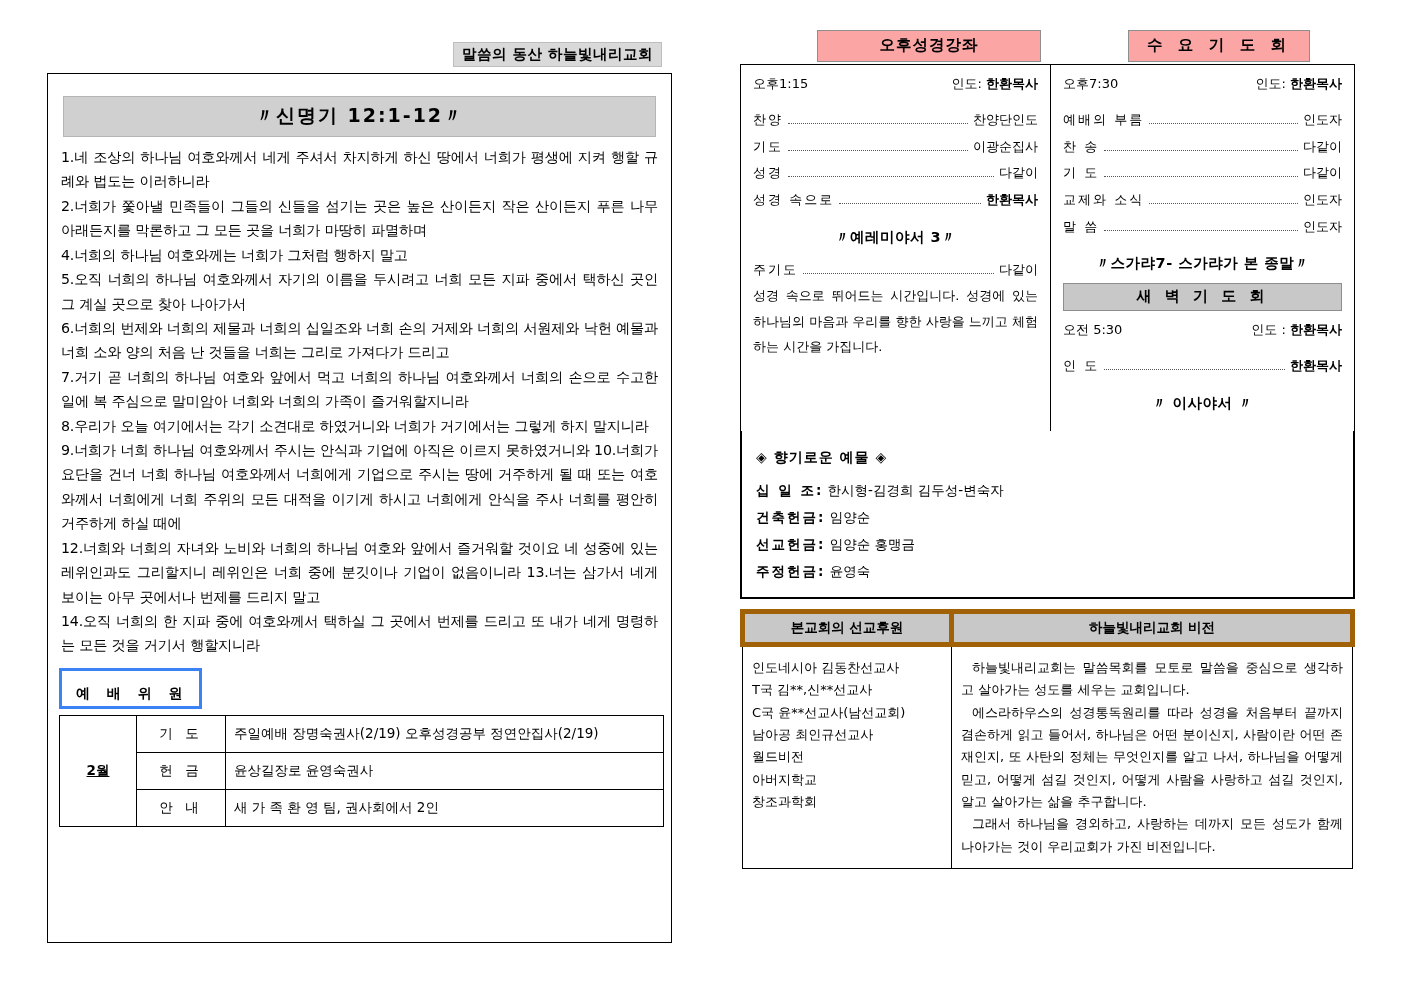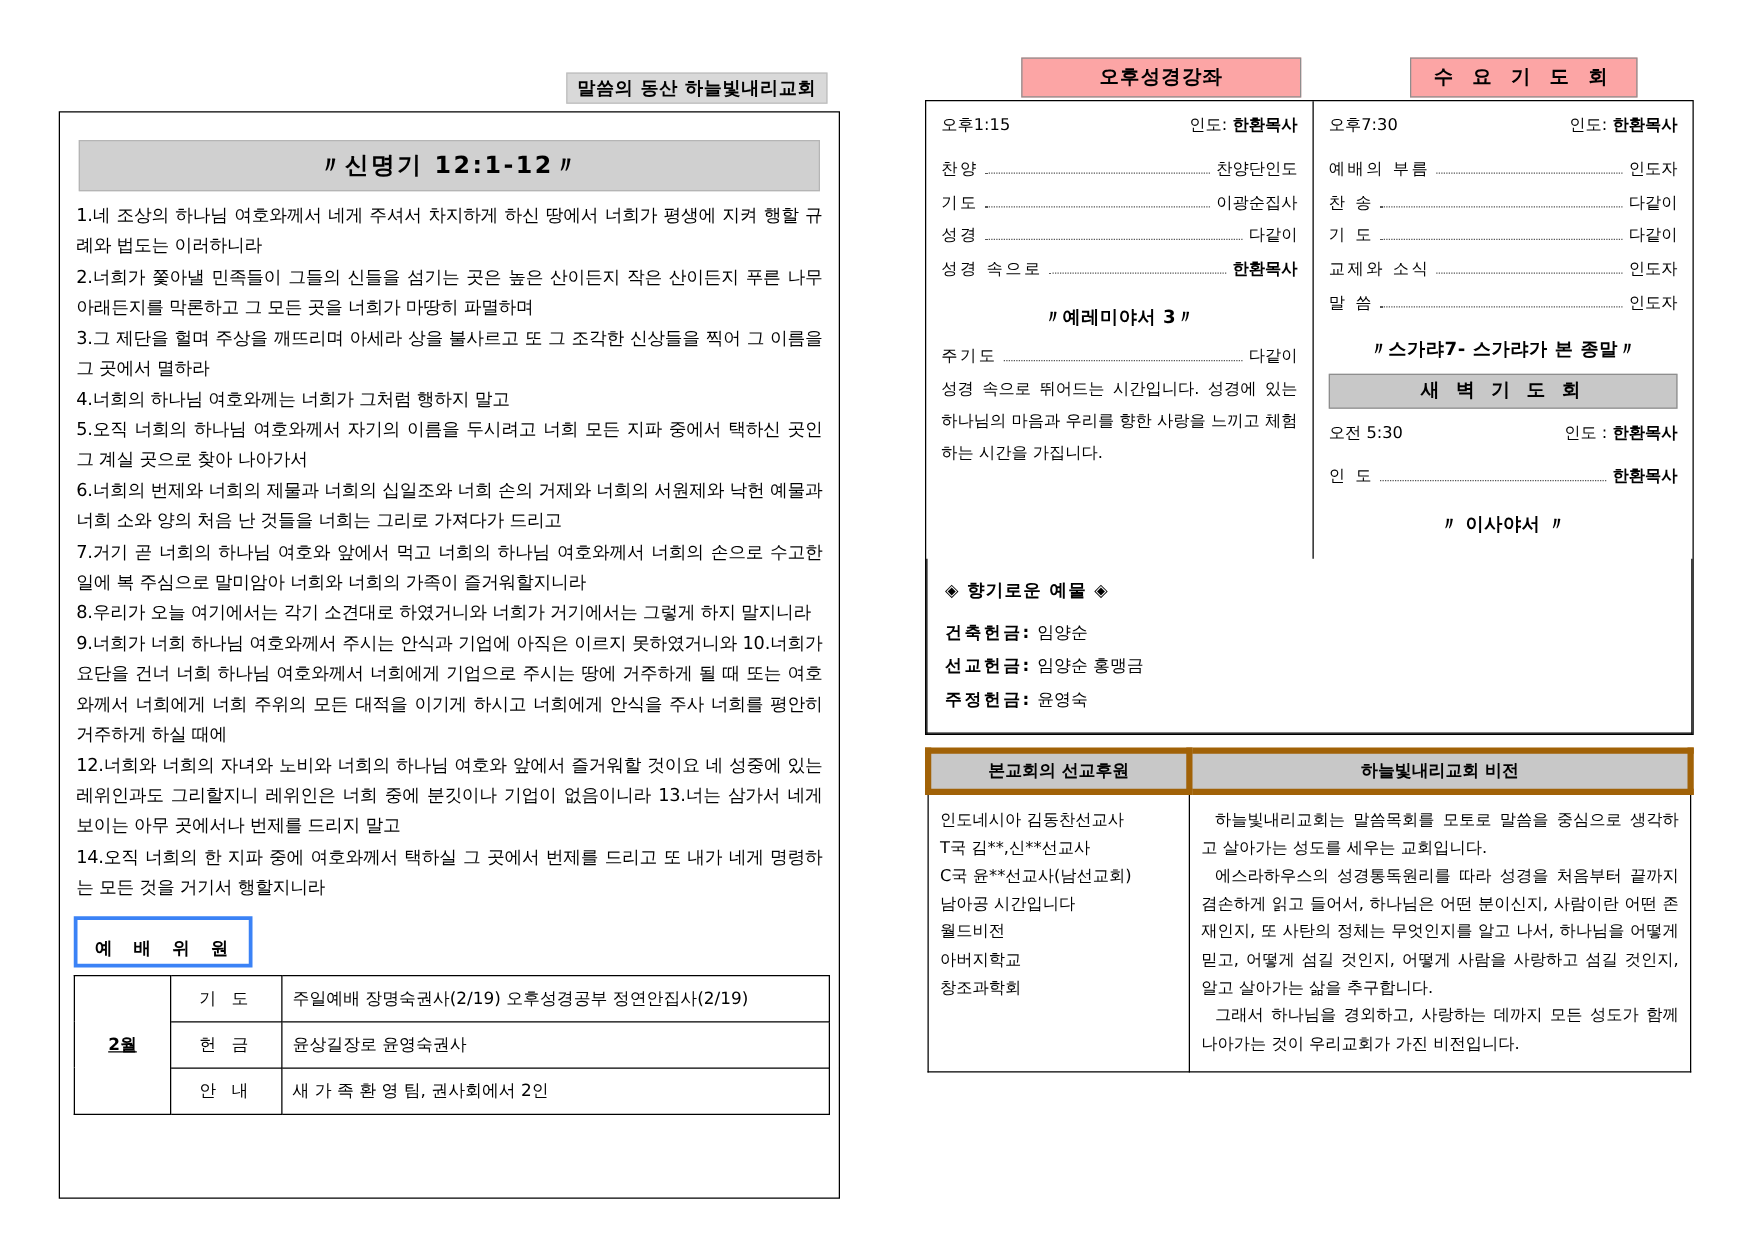--- a/index.html
+++ b/index.html
@@ -1,17 +1,17 @@
 <!DOCTYPE html>
 <html><head>
 <meta charset="utf-8">
 <style>
   html,body{margin:0;padding:0;background:#fff;}
   body{width:1403px;height:992px;font-family:"DejaVu Sans","Liberation Sans",sans-serif;color:#000;position:relative;overflow:hidden;}
-  .page{position:absolute;left:0;top:16px;width:1403px;height:836px;}
+  .page{position:absolute;left:0;top:0;width:1403px;height:836px;}
 
   
   .left{position:absolute;left:47px;top:42px;width:625px;}
   .left-header{text-align:right;font-size:14.5px;font-weight:bold;letter-spacing:.5px;margin-bottom:6px;padding-right:10px;}
   .left-header span{background:#d9d9d9;padding:2px 8px;display:inline-block;border:1px solid #bdbdbd;}
   .left-box{border:1px solid #000;padding:10px 9px 8px 9px;height:870px;box-sizing:border-box;}
   .title-bar{background:#d0d0d0;border:1px solid #b5b5b5;text-align:center;font-size:19px;font-weight:bold;letter-spacing:2px;padding:6px 0 7px 0;margin:12px 6px 8px 6px;}
   .scripture{font-size:14.2px;line-height:1.72;text-align:justify;padding:0 4px;letter-spacing:-0.2px;}
   .scripture p{margin:0;}
   .worship-label{display:inline-block;border:3px solid #3b82f6;font-size:14px;font-weight:bold;letter-spacing:6px;padding:14px 10px 3px 14px;margin:10px 17px 6px 2px;}
@@ -62,21 +62,20 @@
 
   <div class="left">
     <div class="left-header">
       <span>말씀의 동산  하늘빛내리교회</span>
     </div>
     <div class="left-box">
       <div class="title-bar">〃신명기 12:1-12〃</div>
       <div class="scripture">
         <p>1.네 조상의 하나님 여호와께서 네게 주셔서 차지하게 하신 땅에서 너희가 평생에 지켜 행할 규례와 법도는 이러하니라</p>
         <p>2.너희가 쫓아낼 민족들이 그들의 신들을 섬기는 곳은 높은 산이든지 작은 산이든지 푸른 나무 아래든지를 막론하고 그 모든 곳을 너희가 마땅히 파멸하며</p>
-        <p>3.그 제단을 헐며 주상을 깨뜨리며 아세라 상을 불사르고 또 그 조각한 신상들을 찍어 그 이름을 그 곳에서 멸하라</p>
         <p>4.너희의 하나님 여호와께는 너희가 그처럼 행하지 말고</p>
         <p>5.오직 너희의 하나님 여호와께서 자기의 이름을 두시려고 너희 모든 지파 중에서 택하신 곳인 그 계실 곳으로 찾아 나아가서</p>
         <p>6.너희의 번제와 너희의 제물과 너희의 십일조와 너희 손의 거제와 너희의 서원제와 낙헌 예물과 너희 소와 양의 처음 난 것들을 너희는 그리로 가져다가 드리고</p>
         <p>7.거기 곧 너희의 하나님 여호와 앞에서 먹고 너희의 하나님 여호와께서 너희의 손으로 수고한 일에 복 주심으로 말미암아 너희와 너희의 가족이 즐거워할지니라</p>
         <p>8.우리가 오늘 여기에서는 각기 소견대로 하였거니와 너희가 거기에서는 그렇게 하지 말지니라</p>
         <p>9.너희가 너희 하나님 여호와께서 주시는 안식과 기업에 아직은 이르지 못하였거니와 10.너희가 요단을 건너 너희 하나님 여호와께서 너희에게 기업으로 주시는 땅에 거주하게 될 때 또는 여호와께서 너희에게 너희 주위의 모든 대적을 이기게 하시고 너희에게 안식을 주사 너희를 평안히 거주하게 하실 때에</p>
         <p>12.너희와 너희의 자녀와 노비와 너희의 하나님 여호와 앞에서 즐거워할 것이요 네 성중에 있는 레위인과도 그리할지니 레위인은 너희 중에 분깃이나 기업이 없음이니라 13.너는 삼가서 네게 보이는 아무 곳에서나 번제를 드리지 말고</p>
         <p>14.오직 너희의 한 지파 중에 여호와께서 택하실 그 곳에서 번제를 드리고 또 내가 네게 명령하는 모든 것을 거기서 행할지니라</p>
       </div>
       <div class="worship-label">예 배 위 원</div>
@@ -204,20 +203,24 @@
               <span class="who b">한환목사</span>
             </div>
           </div>
           <div class="sermon">〃 이사야서 〃</div>
         </div>
       </div>
 
       <div class="offer">
         <div class="hd">◈  향기로운 예물 ◈</div>
         <div class="ln">
+          <b>십 일 조:</b>
+          <span>한시형-김경희 김두성-변숙자</span>
+        </div>
+        <div class="ln">
           <b>건축헌금:</b>
           <span>임양순</span>
         </div>
         <div class="ln">
           <b>선교헌금:</b>
           <span>임양순 홍맹금</span>
         </div>
         <div class="ln">
           <b>주정헌금:</b>
           <span>윤영숙</span>
@@ -229,21 +232,21 @@
       <tbody>
           <tr>
         <th>본교회의 선교후원</th>
         <th>하늘빛내리교회 비전</th>
       </tr>
       <tr>
         <td class="mission">
           <div>인도네시아 김동찬선교사</div>
           <div>T국 김**,신**선교사</div>
           <div>C국 윤**선교사(남선교회)</div>
-          <div>남아공 시간입니다</div>
+          <div>남아공 최인규선교사</div>
           <div>월드비전</div>
           <div>아버지학교</div>
           <div>창조과학회</div>
         </td>
         <td class="visiontxt">
           <div class="indent">하늘빛내리교회는 말씀목회를 모토로 말씀을 중심으로 생각하고 살아가는 성도를 세우는 교회입니다.</div>
           <div class="indent">에스라하우스의 성경통독원리를 따라 성경을 처음부터 끝까지 겸손하게 읽고 들어서, 하나님은 어떤 분이신지, 사람이란 어떤 존재인지, 또 사탄의 정체는 무엇인지를 알고 나서, 하나님을 어떻게 믿고, 어떻게 섬길 것인지, 어떻게 사람을 사랑하고 섬길 것인지, 알고 살아가는 삶을 추구합니다.</div>
           <div class="indent">그래서 하나님을 경외하고, 사랑하는 데까지 모든 성도가 함께 나아가는 것이 우리교회가 가진 비전입니다.</div>
         </td>
       </tr>

